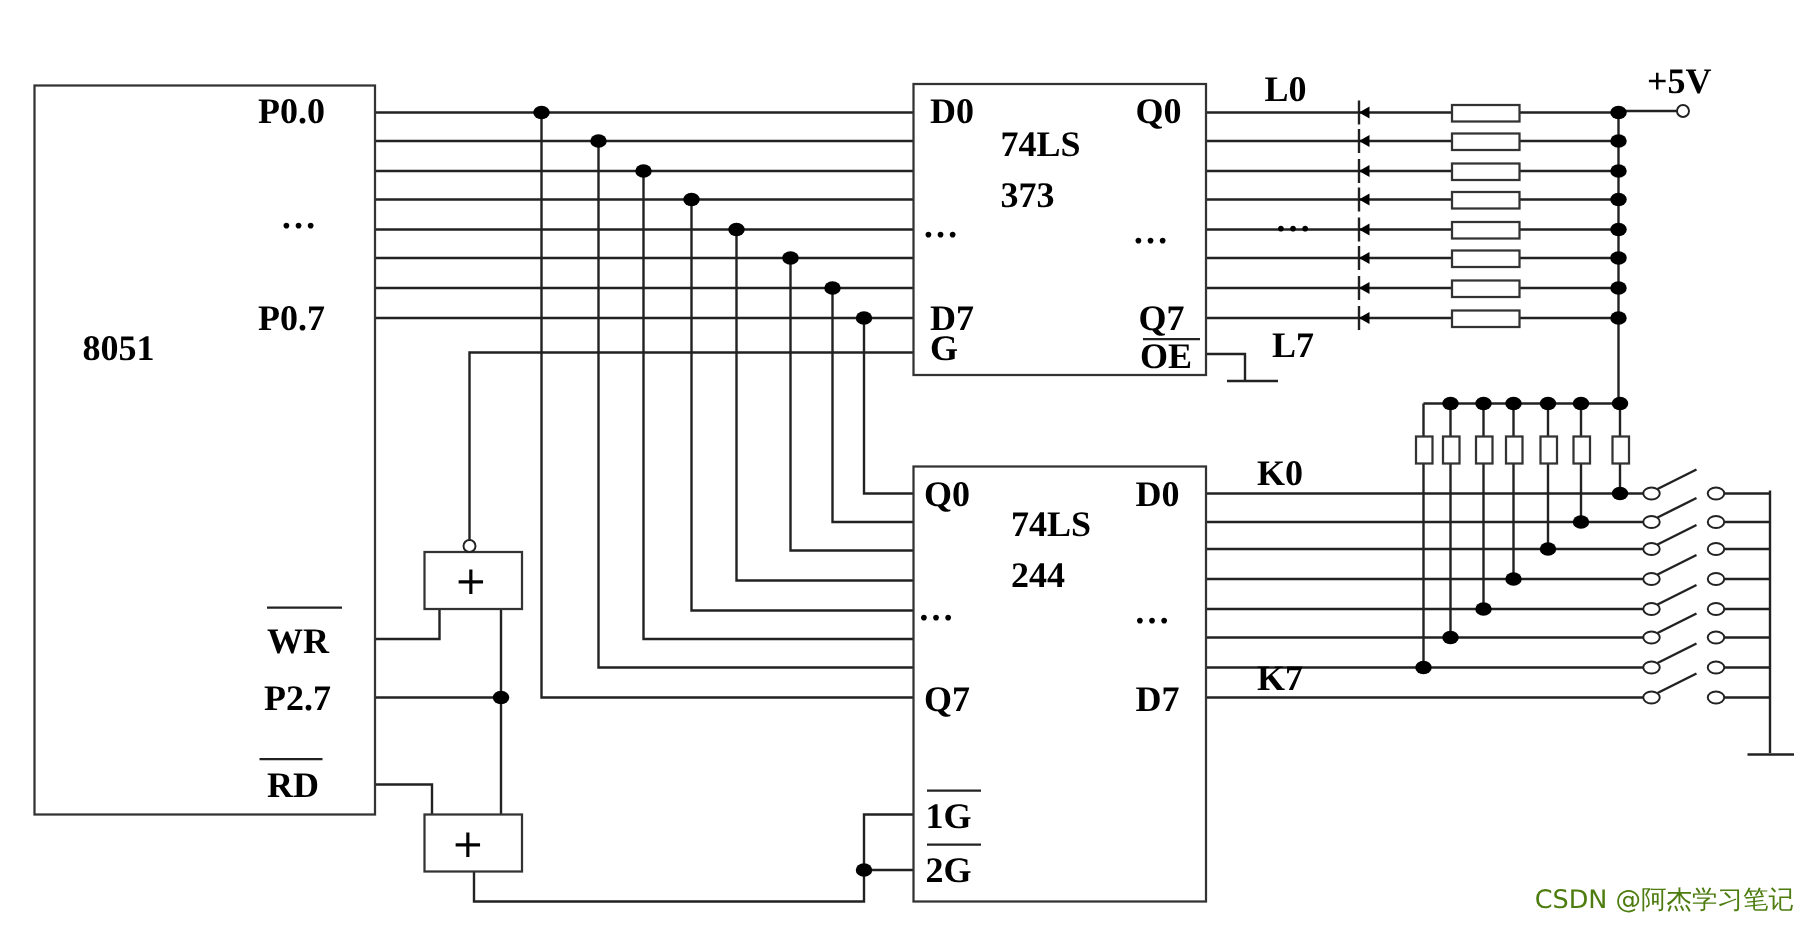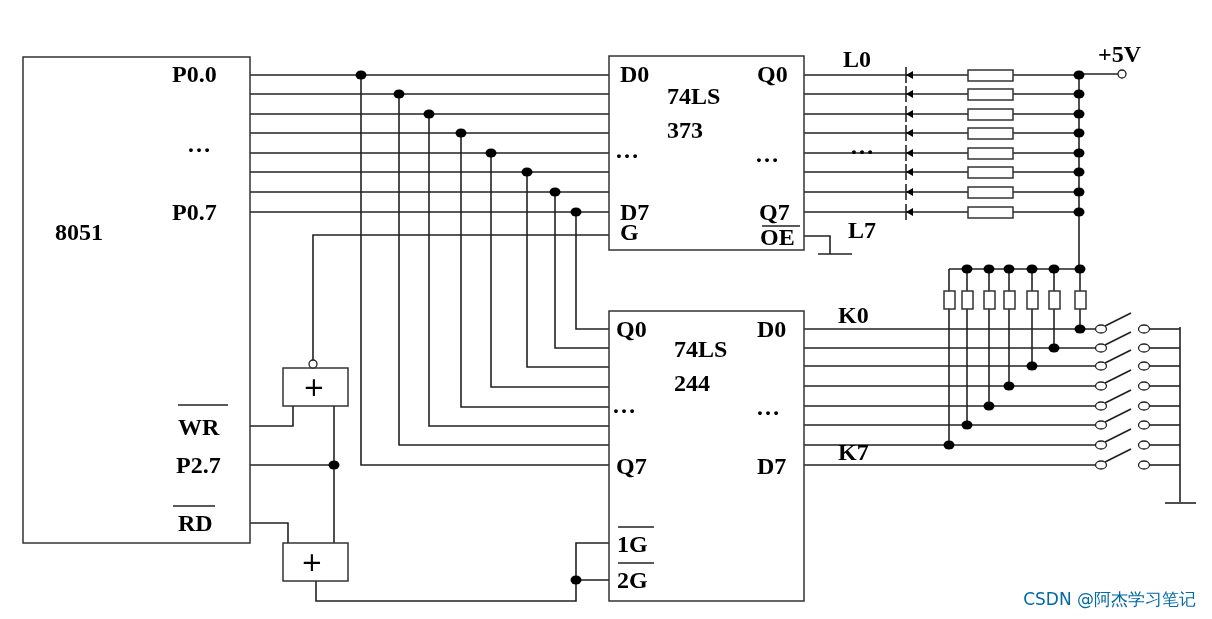--- a/index.html
+++ b/index.html
@@ -3,21 +3,21 @@
 <meta charset="utf-8">
 <style>
   html, body { margin: 0; padding: 0; background: #ffffff; }
   body { width: 1212px; height: 619px; position: relative; overflow: hidden; }
   svg { position: absolute; left: 0; top: 0; }
   .lbl { font-family: "Liberation Serif", serif; font-weight: bold; fill: #000; }
   .wire { stroke: #222; stroke-width: 1.6; fill: none; }
   .box { stroke: #333; stroke-width: 1.5; fill: #fff; }
   .dot { fill: #000; }
   .ring { fill: #fff; stroke: #222; stroke-width: 1.3; }
-  .watermark { position: absolute; right: 16px; bottom: 8px; font-family: "DejaVu Sans", sans-serif; font-size: 17px; color: #0369a1; }
+  .watermark { position: absolute; right: 16px; bottom: 8px; font-family: "DejaVu Sans", sans-serif; font-size: 17px; color: #4d7c0f; }
 </style>
 </head>
 <body>
 
 <svg id="schem" width="1212" height="619" viewBox="0 0 1212 619">
   <g id="wires">
       <line x1="250" y1="75" x2="609" y2="75" class="wire"></line>
       <polyline points="361,75 361,465 609,465" class="wire"></polyline>
       <line x1="250" y1="94" x2="609" y2="94" class="wire"></line>
       <polyline points="399,94 399,445 609,445" class="wire"></polyline>

